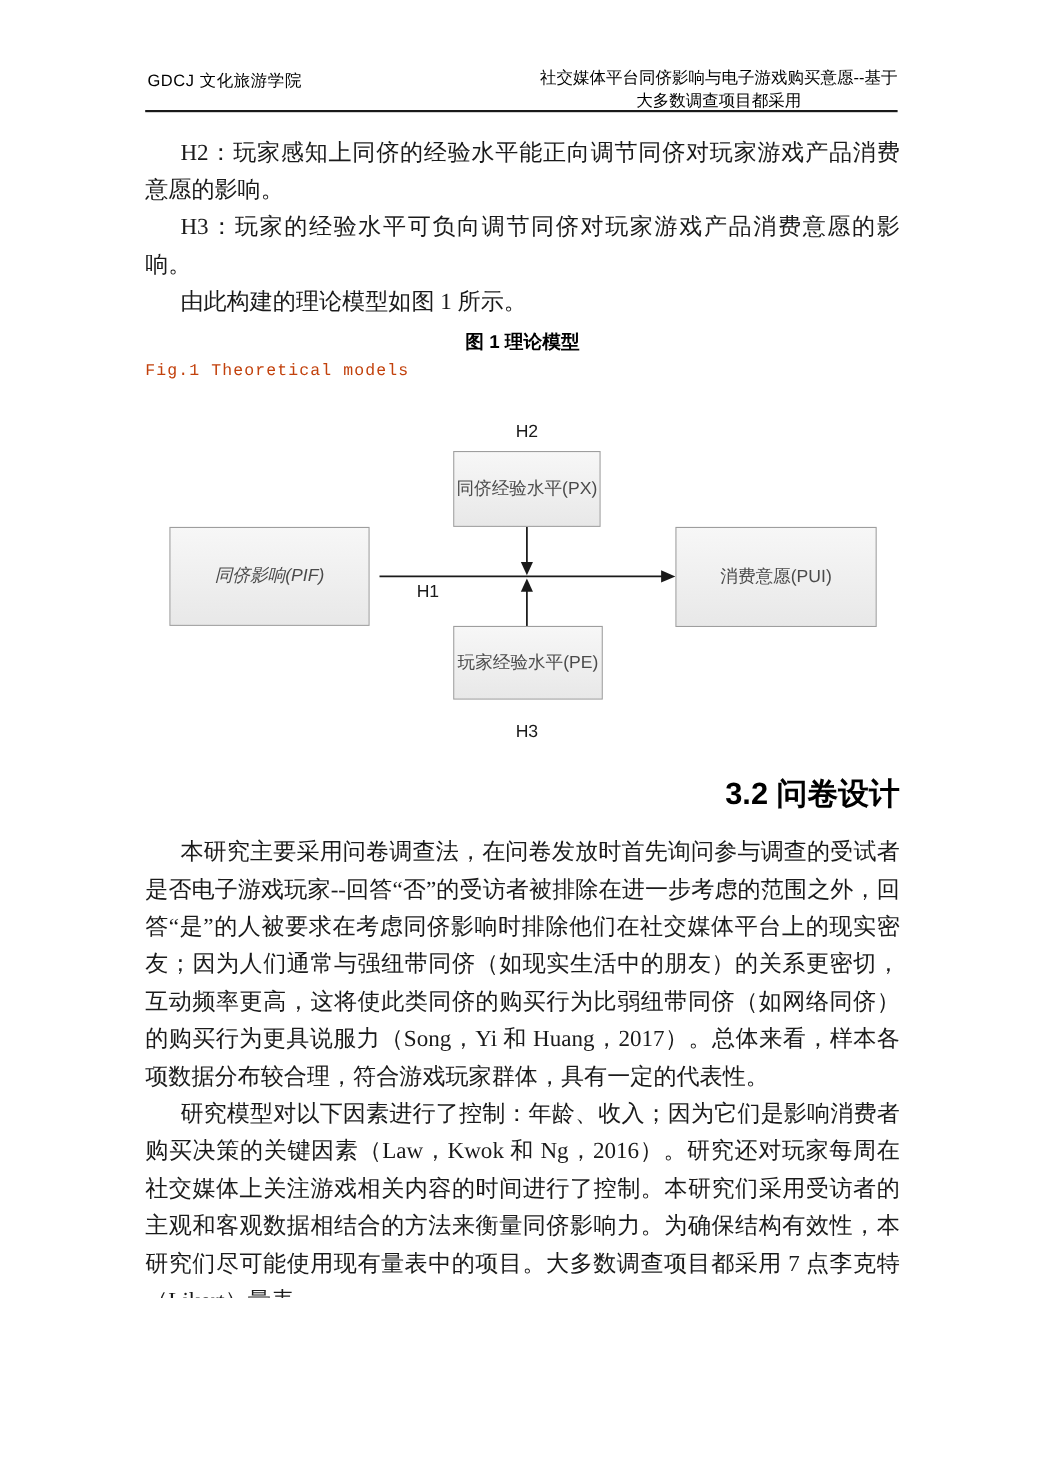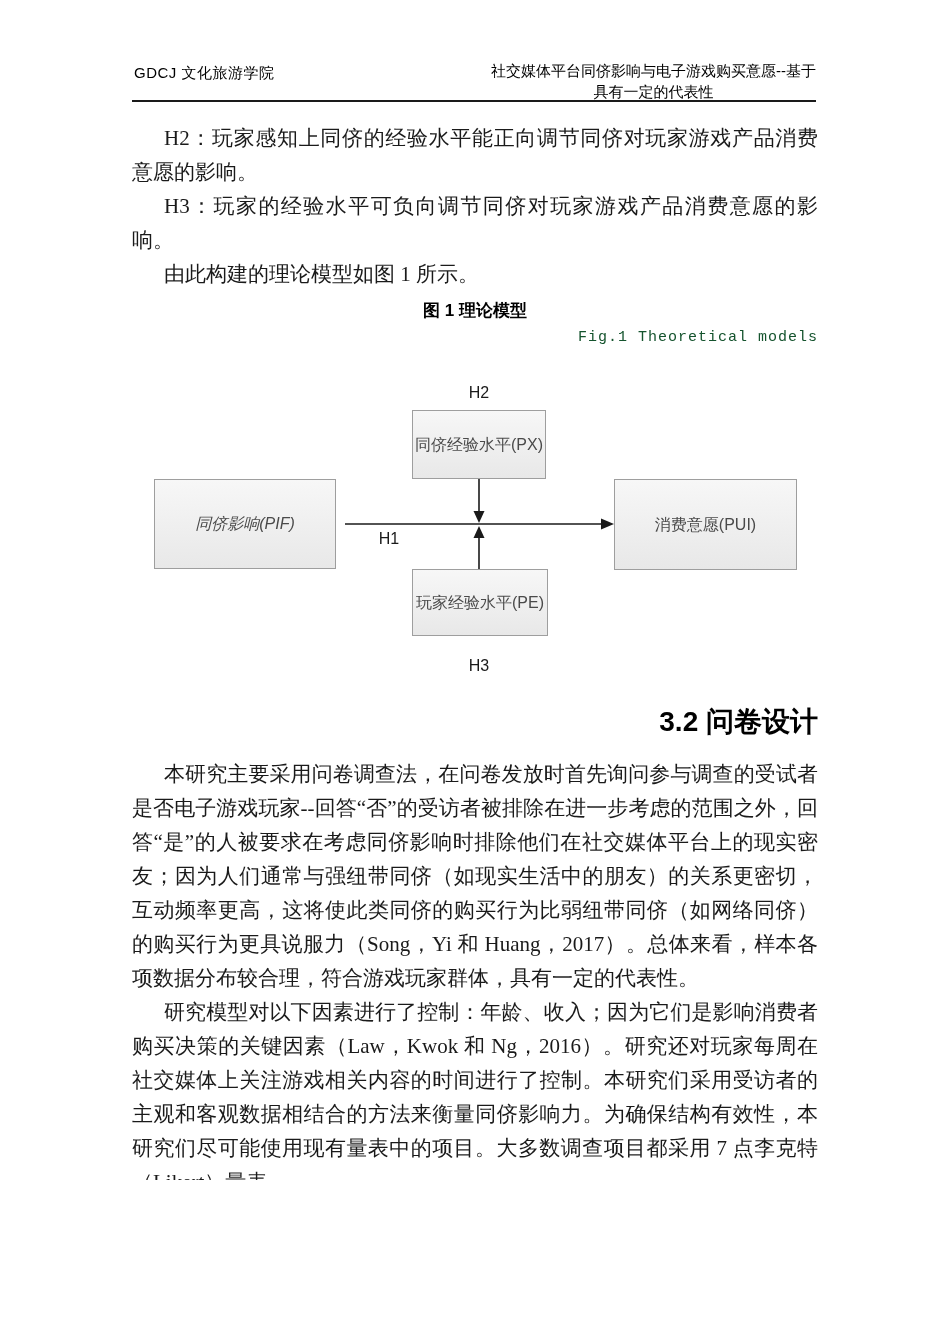--- a/index.html
+++ b/index.html
@@ -33,23 +33,23 @@
     font-size:21px; line-height:34px; text-align:justify;
   }
   .content p.indent { text-indent:32px; }
 
   .fig-caption-zh {
     margin-top:10px; text-align:center; text-indent:0;
     font-family:"Liberation Sans","DejaVu Sans",sans-serif;
     font-weight:bold; font-size:17px; line-height:20px; color:#000;
   }
   .fig-caption-en {
-    margin-top:8px; text-align:right; text-indent:0;
+    margin-top:8px; text-align:left; text-indent:0;
     font-family:"Liberation Mono","DejaVu Sans Mono",monospace;
-    font-size:15px; letter-spacing:1px; line-height:18px; color:#14532d;
+    font-size:15px; letter-spacing:1px; line-height:18px; color:#c2410c;
   }
 
   
   .diagram { position:relative; height:344px; margin-top:2px; }
   .diagram svg { position:absolute; left:0; top:0; }
   .node {
     position:absolute;
     background:linear-gradient(#f7f7f7,#e8e8e8);
     border:1px solid #9e9e9e;
     display:flex; align-items:center; justify-content:center;
@@ -85,21 +85,21 @@
 </style>
 </head>
 <body>
 
 <div class="page">
 
   <div class="header-left">GDCJ 文化旅游学院</div>
 
   <div class="header-right">
     <div>社交媒体平台同侪影响与电子游戏购买意愿--基于</div>
-    <div>具有一定的代表性</div>
+    <div>大多数调查项目都采用</div>
   </div>
 
   <div class="header-rule"></div>
 
   <div class="content">
 
     <p class="indent">H2：玩家感知上同侪的经验水平能正向调节同侪对玩家游戏产品消费意愿的影响。</p>
     <p class="indent">H3：玩家的经验水平可负向调节同侪对玩家游戏产品消费意愿的影响。</p>
     <p class="indent">由此构建的理论模型如图 1 所示。</p>
 

